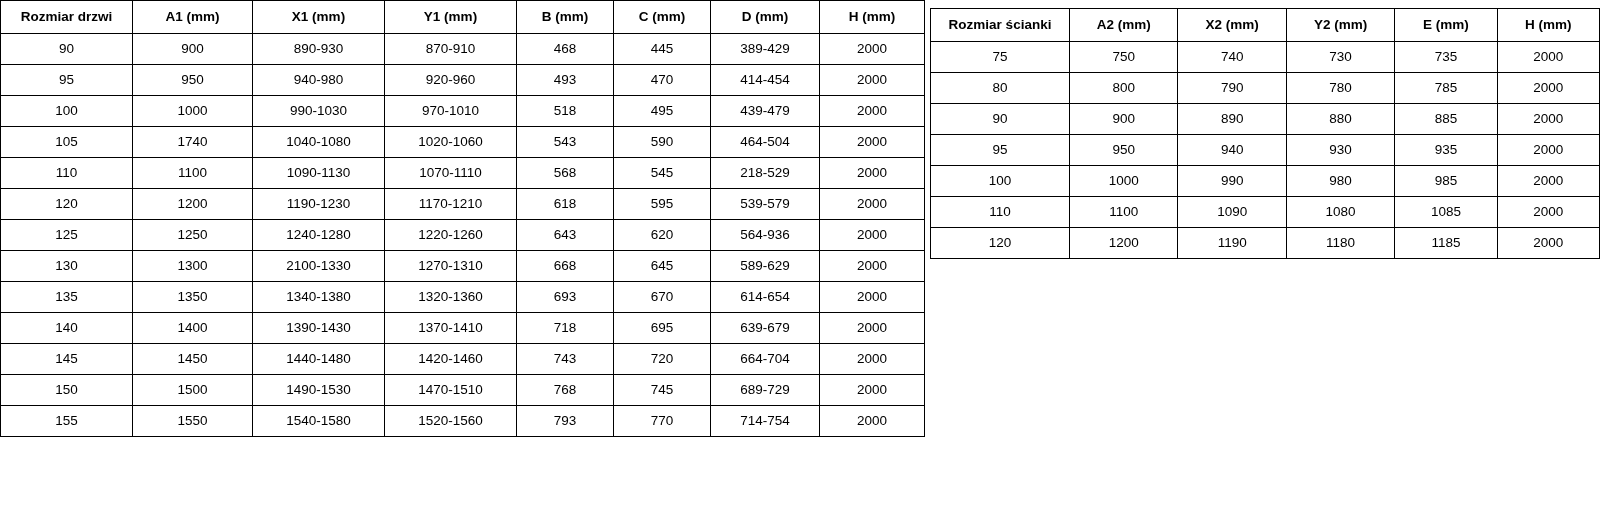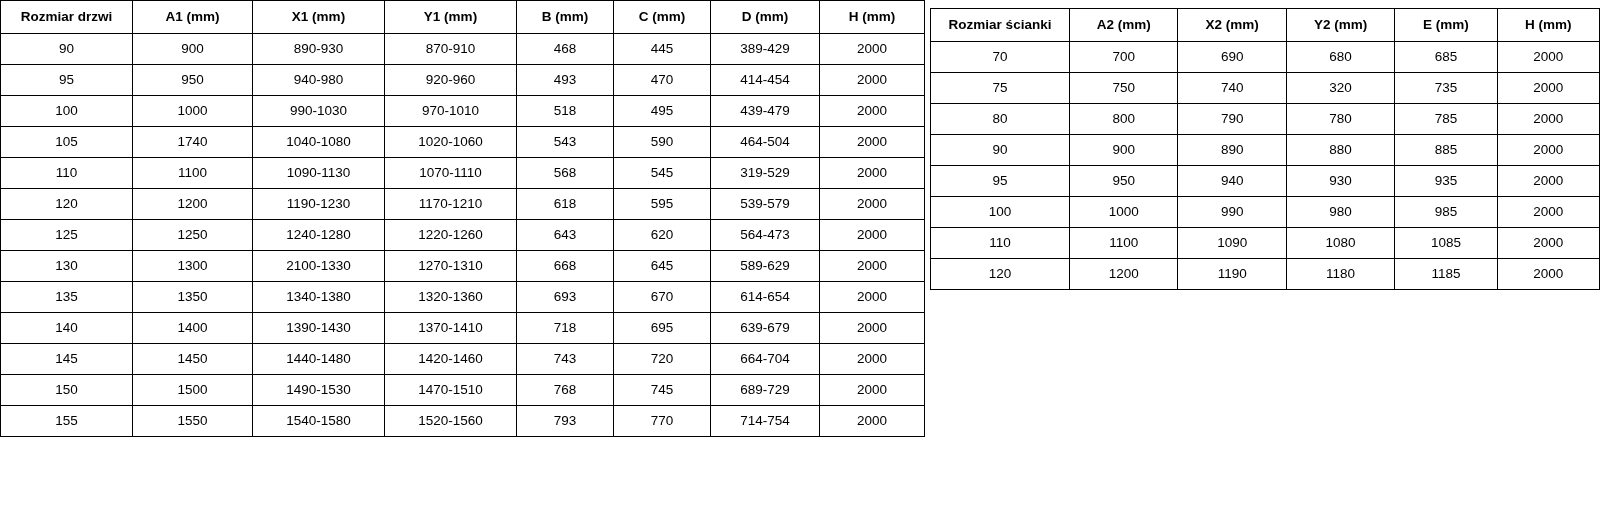--- a/index.html
+++ b/index.html
@@ -136,41 +136,41 @@
             <td>464-504</td>
             <td>2000</td>
           </tr>
           <tr>
             <td>110</td>
             <td>1100</td>
             <td>1090-1130</td>
             <td>1070-1110</td>
             <td>568</td>
             <td>545</td>
-            <td>319-529</td>
+            <td>218-529</td>
             <td>2000</td>
           </tr>
           <tr>
             <td>120</td>
             <td>1200</td>
             <td>1190-1230</td>
             <td>1170-1210</td>
             <td>618</td>
             <td>595</td>
             <td>539-579</td>
             <td>2000</td>
           </tr>
           <tr>
             <td>125</td>
             <td>1250</td>
             <td>1240-1280</td>
             <td>1220-1260</td>
             <td>643</td>
             <td>620</td>
-            <td>564-473</td>
+            <td>564-936</td>
             <td>2000</td>
           </tr>
           <tr>
             <td>130</td>
             <td>1300</td>
             <td>2100-1330</td>
             <td>1270-1310</td>
             <td>668</td>
             <td>645</td>
             <td>589-629</td>
@@ -245,32 +245,24 @@
             <th>Rozmiar ścianki</th>
             <th>A2 (mm)</th>
             <th>X2 (mm)</th>
             <th>Y2 (mm)</th>
             <th>E (mm)</th>
             <th>H (mm)</th>
           </tr>
       </thead>
       <tbody>
           <tr>
-            <td>70</td>
-            <td>700</td>
-            <td>690</td>
-            <td>680</td>
-            <td>685</td>
-            <td>2000</td>
-          </tr>
-          <tr>
             <td>75</td>
             <td>750</td>
             <td>740</td>
-            <td>320</td>
+            <td>730</td>
             <td>735</td>
             <td>2000</td>
           </tr>
           <tr>
             <td>80</td>
             <td>800</td>
             <td>790</td>
             <td>780</td>
             <td>785</td>
             <td>2000</td>

